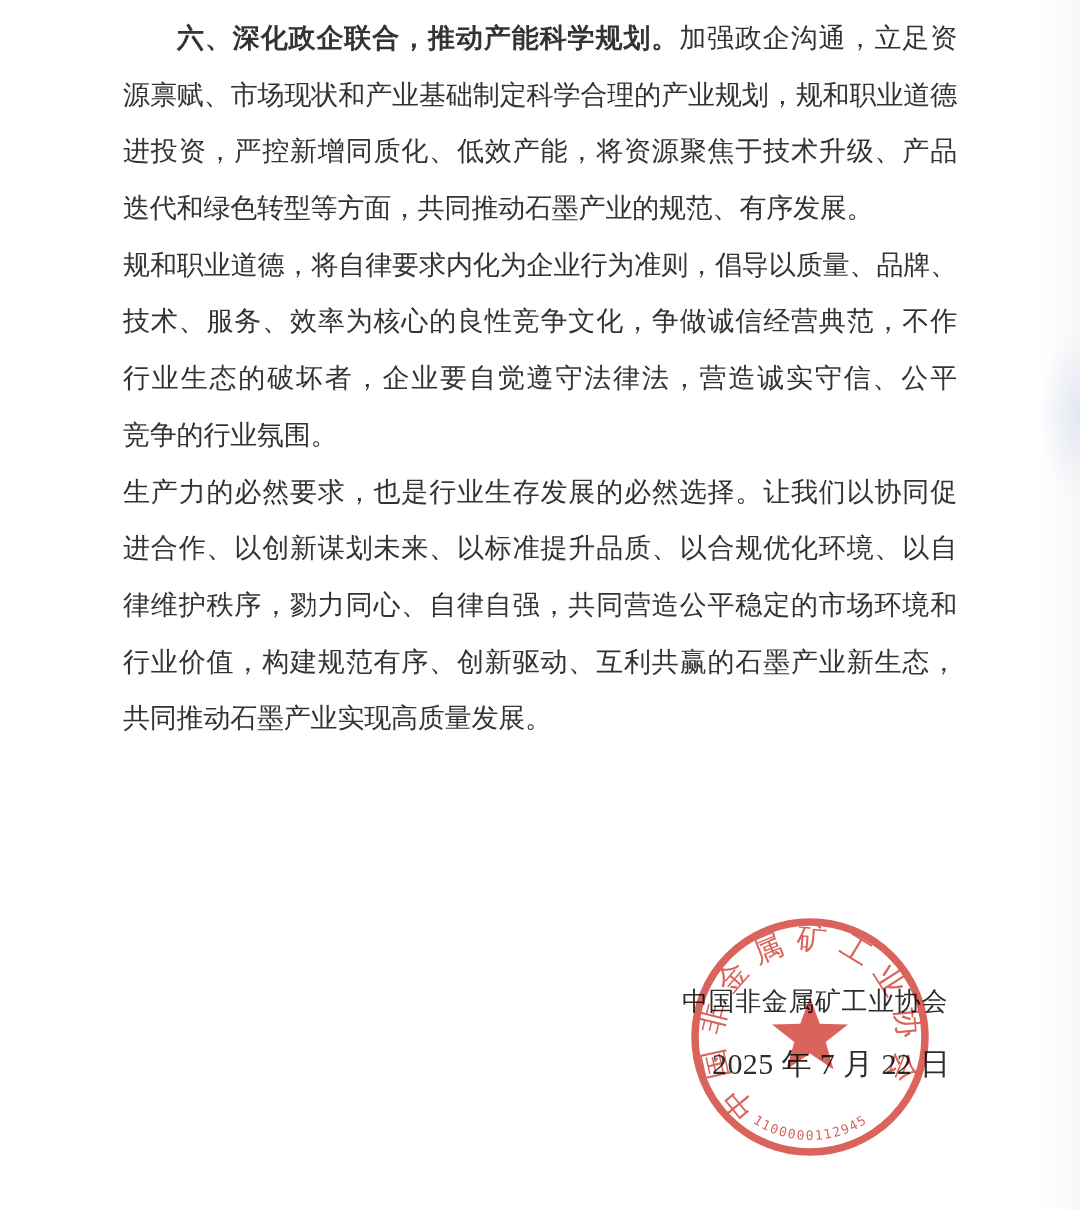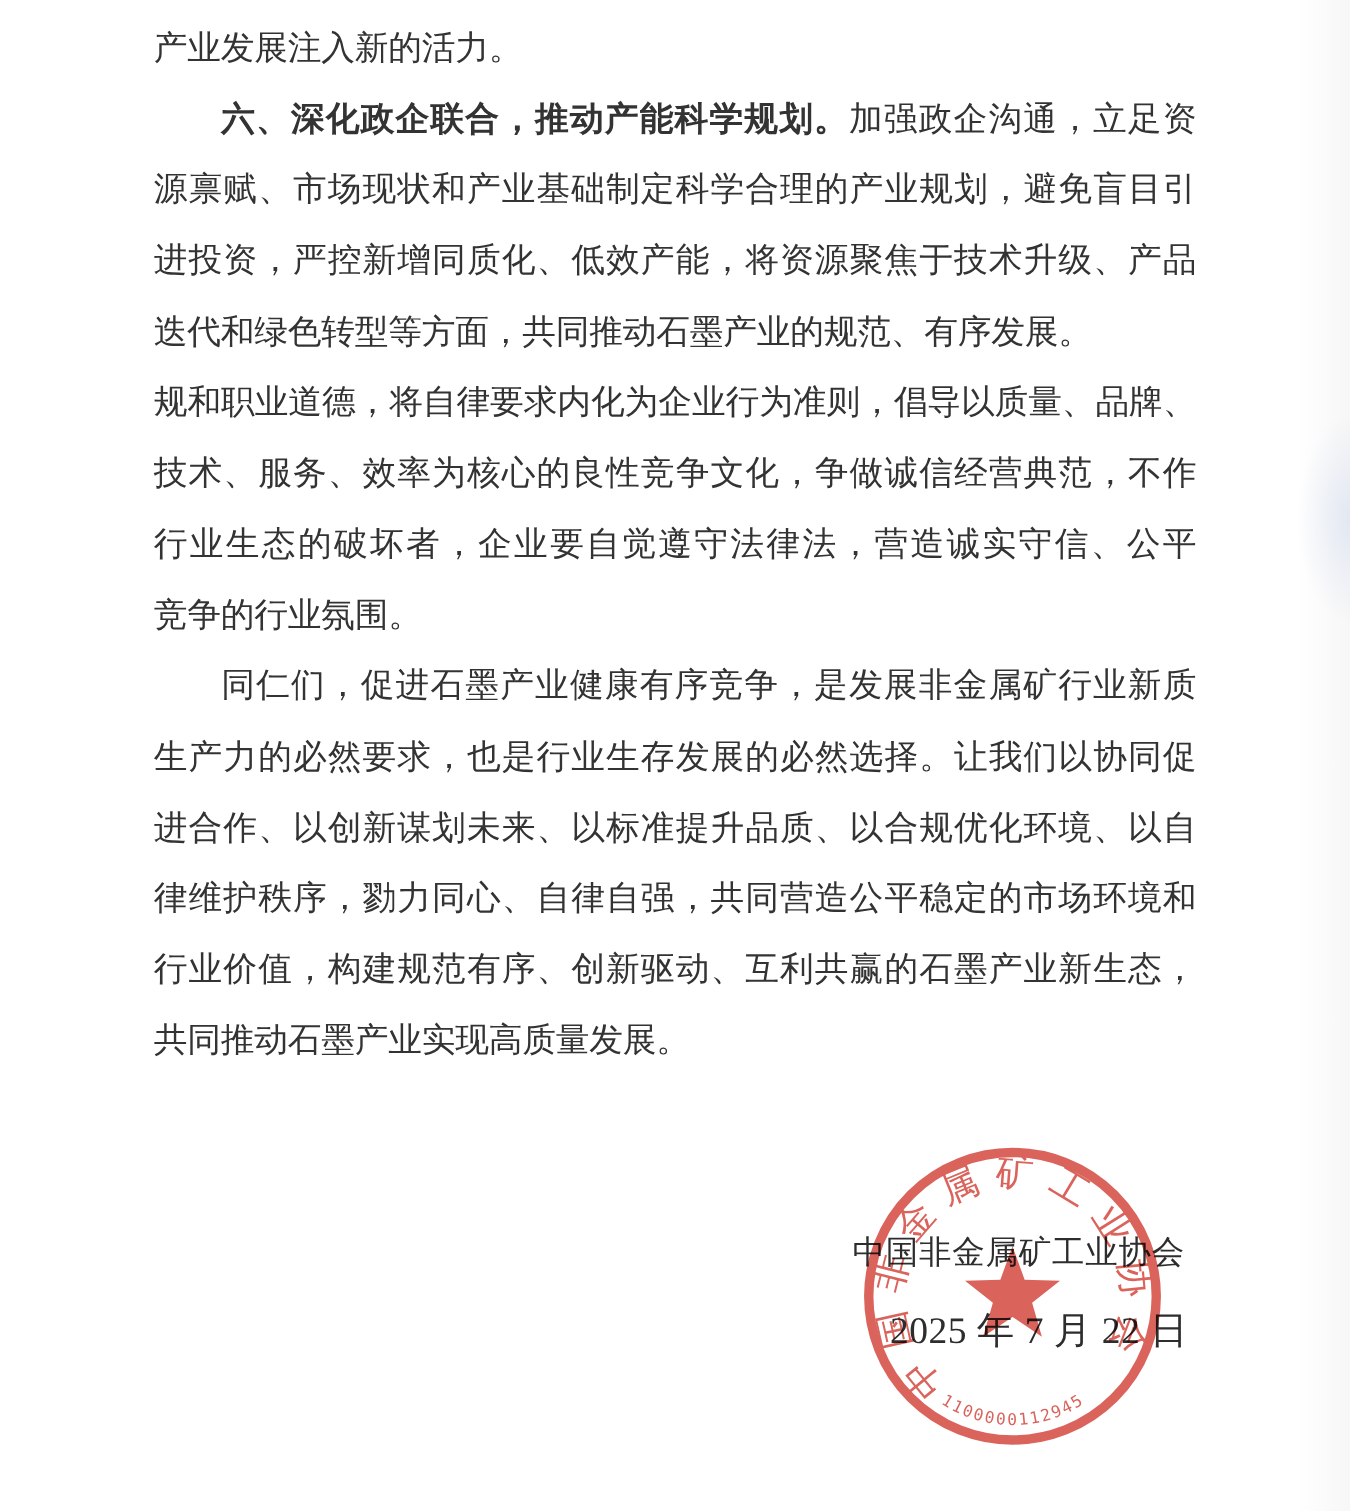--- a/index.html
+++ b/index.html
@@ -69,30 +69,28 @@
     letter-spacing: 1.6px;
     fill: currentColor;
   }
 </style>
 </head>
 <body>
 
 <div class="page">
 
   <div id="lines" class="textblock" style="color: rgb(51, 51, 51);">
-      <div class="line"><span>产业发展注入新的活力。</span></div>
       <div class="line indent jl"><span class="seg-bold">六、深化政企联合，推动产能科学规划。</span><span>加强政企沟通，立足资</span></div>
-      <div class="line jl"><span>源禀赋、市场现状和产业基础制定科学合理的产业规划，避免盲目引</span></div>
+      <div class="line jl"><span>源禀赋、市场现状和产业基础制定科学合理的产业规划，规和职业道德</span></div>
       <div class="line jl"><span>进投资，严控新增同质化、低效产能，将资源聚焦于技术升级、产品</span></div>
       <div class="line"><span>迭代和绿色转型等方面，共同推动石墨产业的规范、有序发展。</span></div>
       <div class="line jl"><span>规和职业道德，将自律要求内化为企业行为准则，倡导以质量、品牌、</span></div>
       <div class="line jl"><span>技术、服务、效率为核心的良性竞争文化，争做诚信经营典范，不作</span></div>
       <div class="line jl"><span>行业生态的破坏者，企业要自觉遵守法律法，营造诚实守信、公平</span></div>
       <div class="line"><span>竞争的行业氛围。</span></div>
-      <div class="line indent jl"><span>同仁们，促进石墨产业健康有序竞争，是发展非金属矿行业新质</span></div>
       <div class="line jl"><span>生产力的必然要求，也是行业生存发展的必然选择。让我们以协同促</span></div>
       <div class="line jl"><span>进合作、以创新谋划未来、以标准提升品质、以合规优化环境、以自</span></div>
       <div class="line jl"><span>律维护秩序，勠力同心、自律自强，共同营造公平稳定的市场环境和</span></div>
       <div class="line jl"><span>行业价值，构建规范有序、创新驱动、互利共赢的石墨产业新生态，</span></div>
       <div class="line"><span>共同推动石墨产业实现高质量发展。</span></div>
     </div>
 
   <div class="sig-org">中国非金属矿工业协会</div>
 
   <div class="sig-date">2025 年 7 月 22 日</div>

